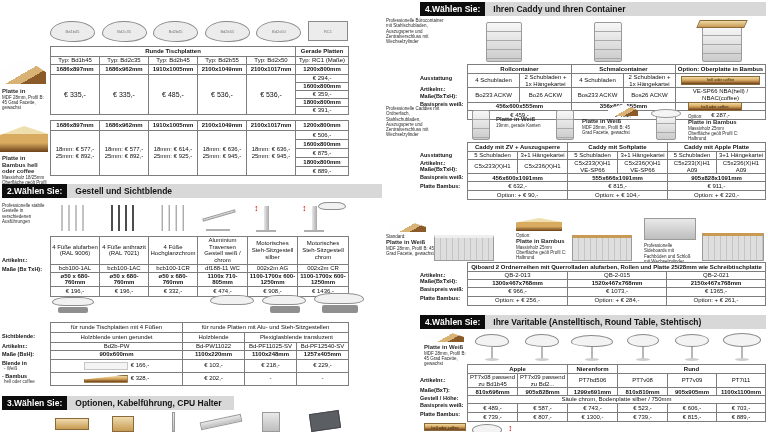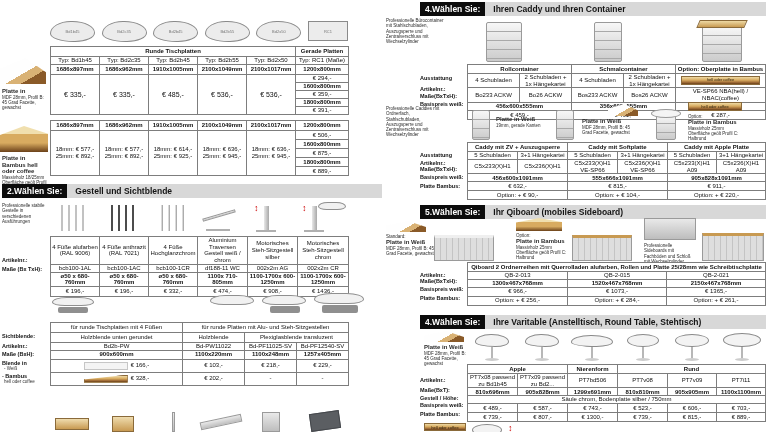--- a/index.html
+++ b/index.html
@@ -333,20 +333,24 @@
               <span>€ 328,-</span>
             </div>
           </td>
       <td>€ 202,-</td>
       <td>-</td>
       <td>-</td>
         </tr>
   </tbody>
     </table>
 
+  <div class="sech" style="left:2px;top:396px;width:232px">
+    <span class="sn">3.Wählen Sie:</span>
+    <span class="st">Optionen, Kabelführung, CPU Halter</span>
+  </div>
   <div class="abs" style="left:0;top:412px;width:384px;height:20px">
     <div class="tan" style="position:absolute;left:55px;top:6px;width:34px;height:12px"></div>
     <div class="tan" style="position:absolute;left:112px;top:4px;width:22px;height:16px"></div>
     <div class="gray" style="position:absolute;left:172px;top:0;width:3px;height:20px"></div>
     <div class="gray" style="position:absolute;left:200px;top:6px;width:42px;height:8px;transform:rotate(-12deg)"></div>
     <div class="gray" style="position:absolute;left:262px;top:0;width:18px;height:20px"></div>
     <div class="dark" style="position:absolute;left:310px;top:0;width:30px;height:18px;transform:rotate(-8deg)"></div>
   </div>
 
   <div class="sech" style="left:420px;top:2px;width:346px">
@@ -469,24 +473,20 @@
           <td colspan="2">€ 911,-</td>
         </tr>
     <tr style="height:9px">
           <td colspan="2">Option: + € 90,-</td>
           <td colspan="2">Option: + € 104,-</td>
           <td colspan="2">Option: + € 220,-</td>
         </tr>
   </tbody>
     </table>
 
-  <div class="sech" style="left:420px;top:205px;width:346px">
-    <span class="sn">5.Wählen Sie:</span>
-    <span class="st">Ihr Qiboard (mobiles Sideboard)</span>
-  </div>
   <div class="wedge w-white" style="left:386px;top:221px;width:40px;height:11px"></div>
   <div class="cap" style="left:386px;top:234px;width:48px"><span class="pre">Standard:</span><span class="t">Platte in Weiß</span><span>MDF 28mm, Profil B: 45 Grad Facette, gewachst</span></div>
   <div class="qb" style="left:434px;top:235px;width:60px;height:26px"></div>
   <div class="wedge w-bam" style="left:516px;top:218px;width:46px;height:13px"></div>
   <div class="cap" style="left:516px;top:233px;width:52px"><span class="pre">Option:</span><span class="t">Platte in Bambus</span><span>Massivholz 25mm Oberfläche geölt Profil C: Halbrund</span></div>
   <div class="qb bam" style="left:572px;top:235px;width:60px;height:26px"></div>
   <div class="gray" style="left:644px;top:218px;width:52px;height:22px"></div>
   <div class="cap" style="left:644px;top:243px;width:52px"><span>Professionelle Sideboards mit Fachböden und Schloß mit Wechselzylinder</span></div>
   <div class="qb bam" style="left:702px;top:233px;width:62px;height:28px"></div>
 

